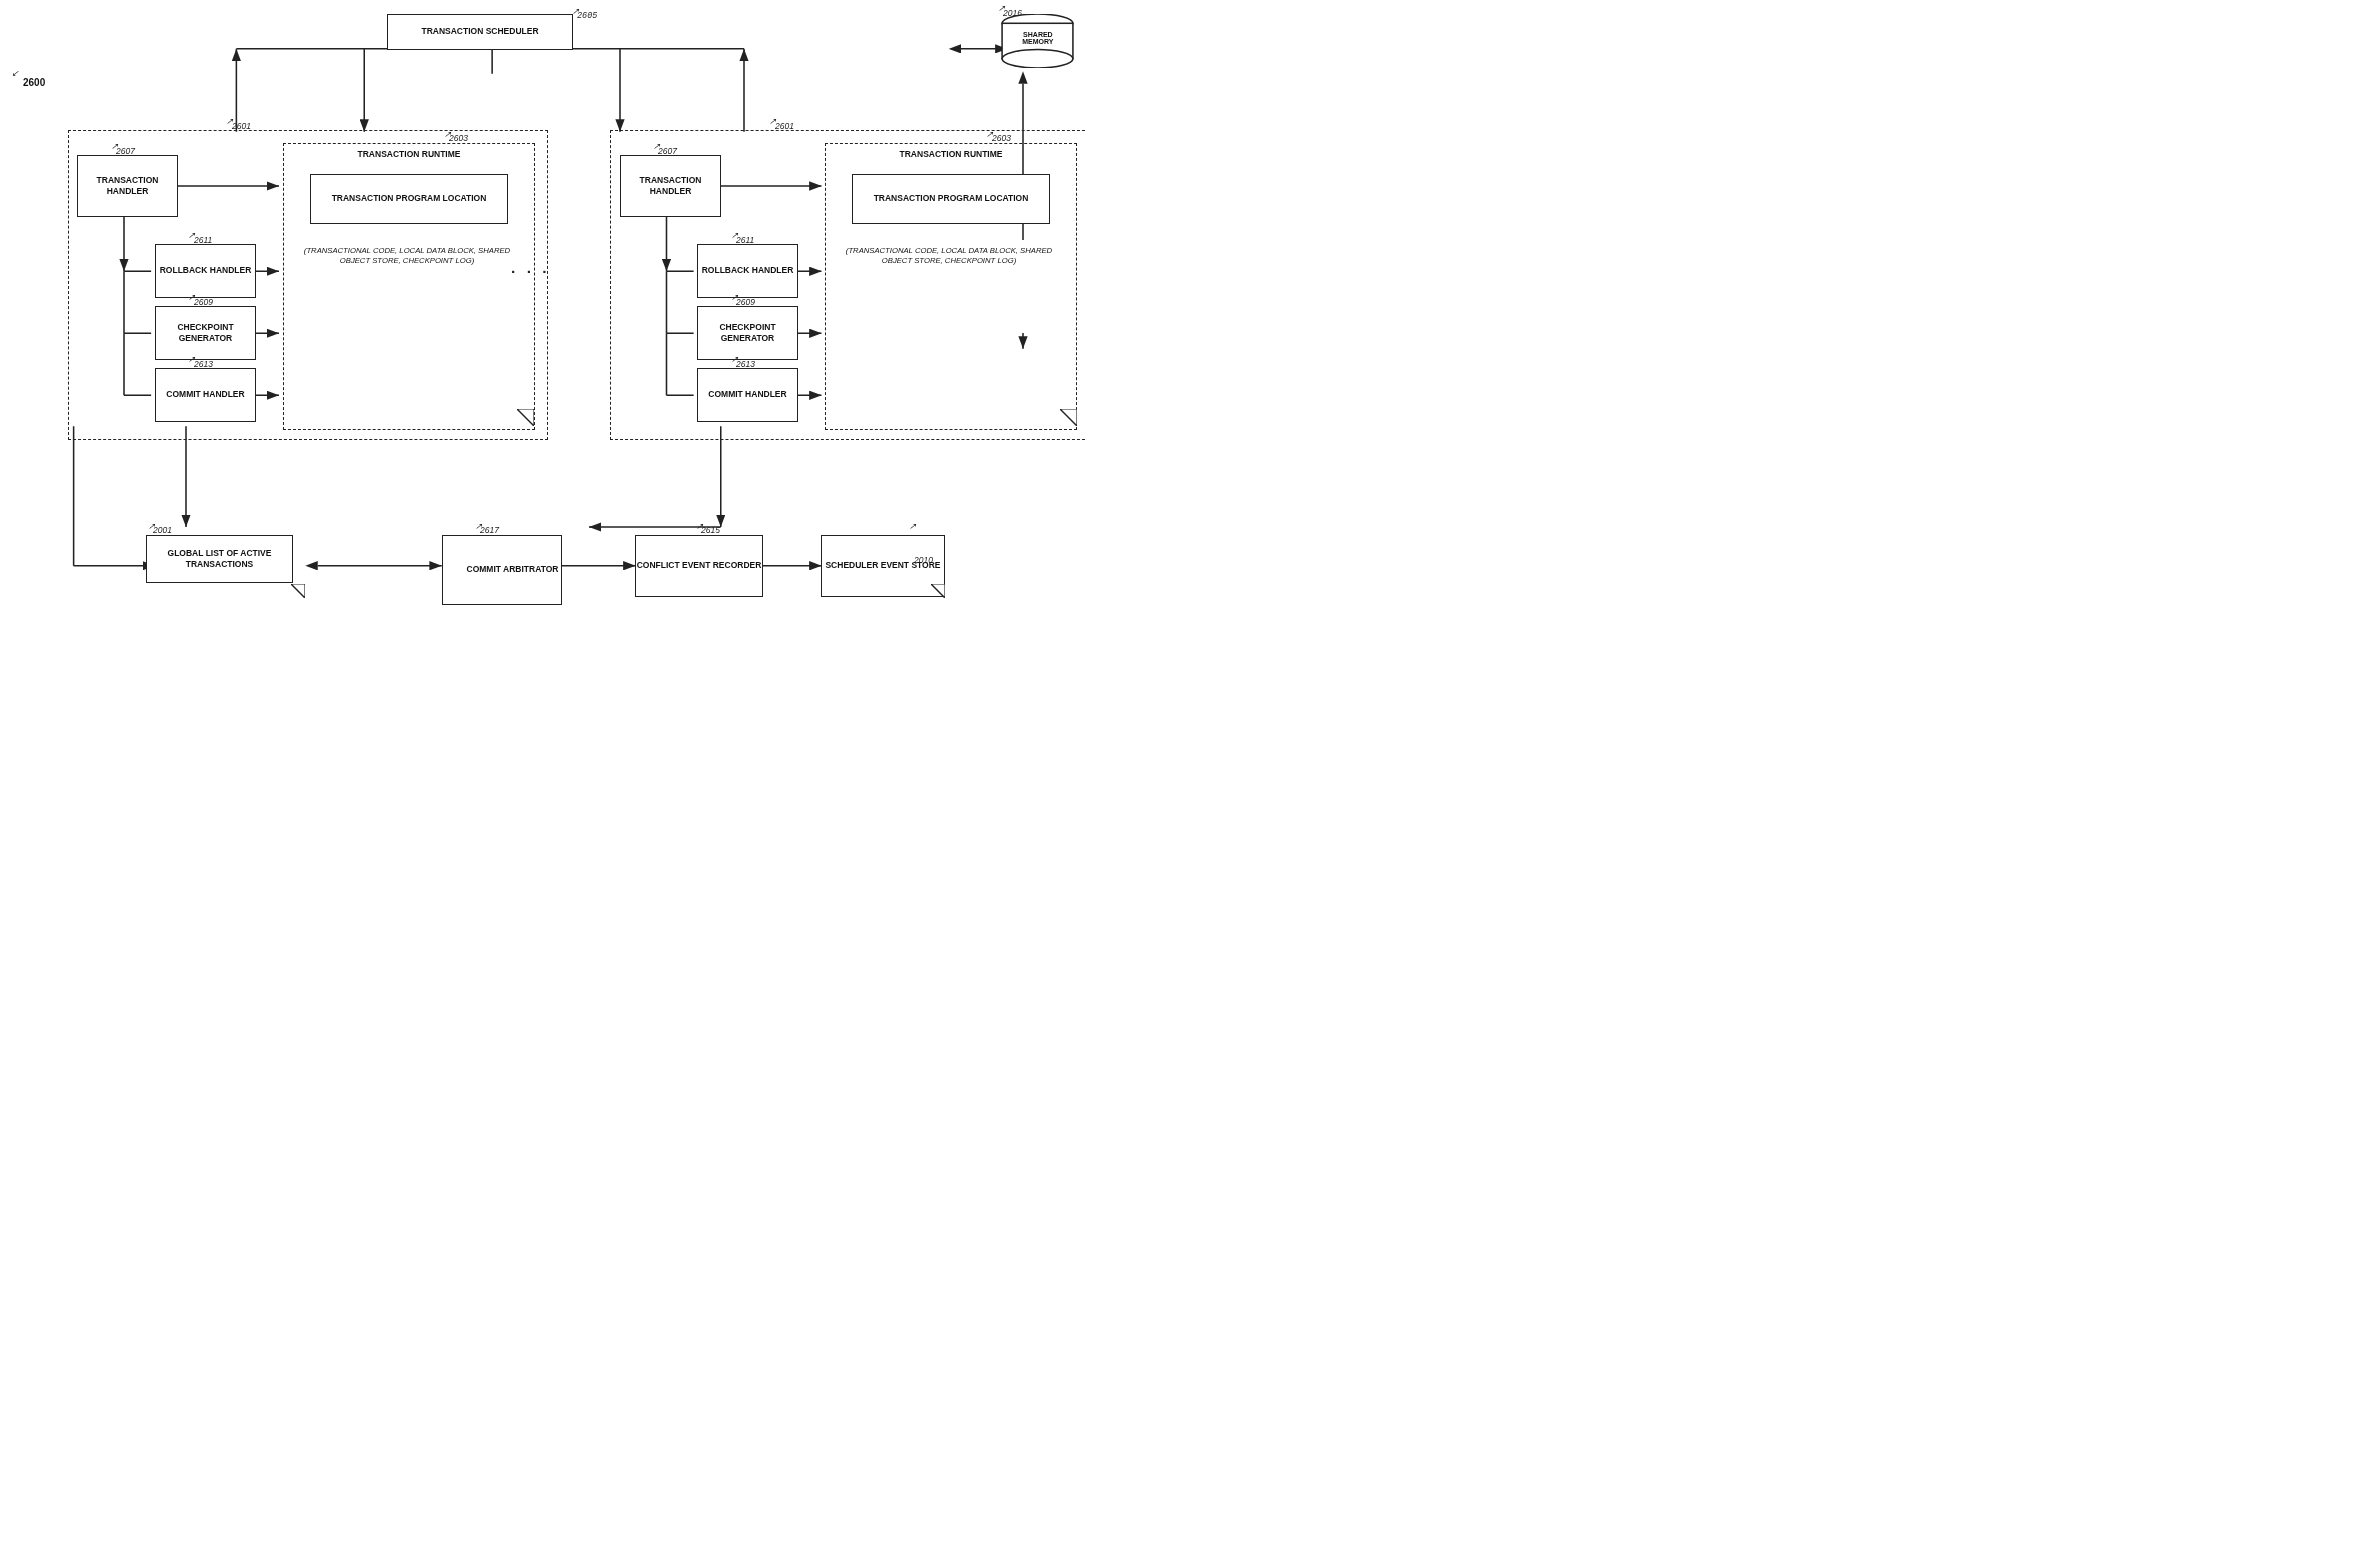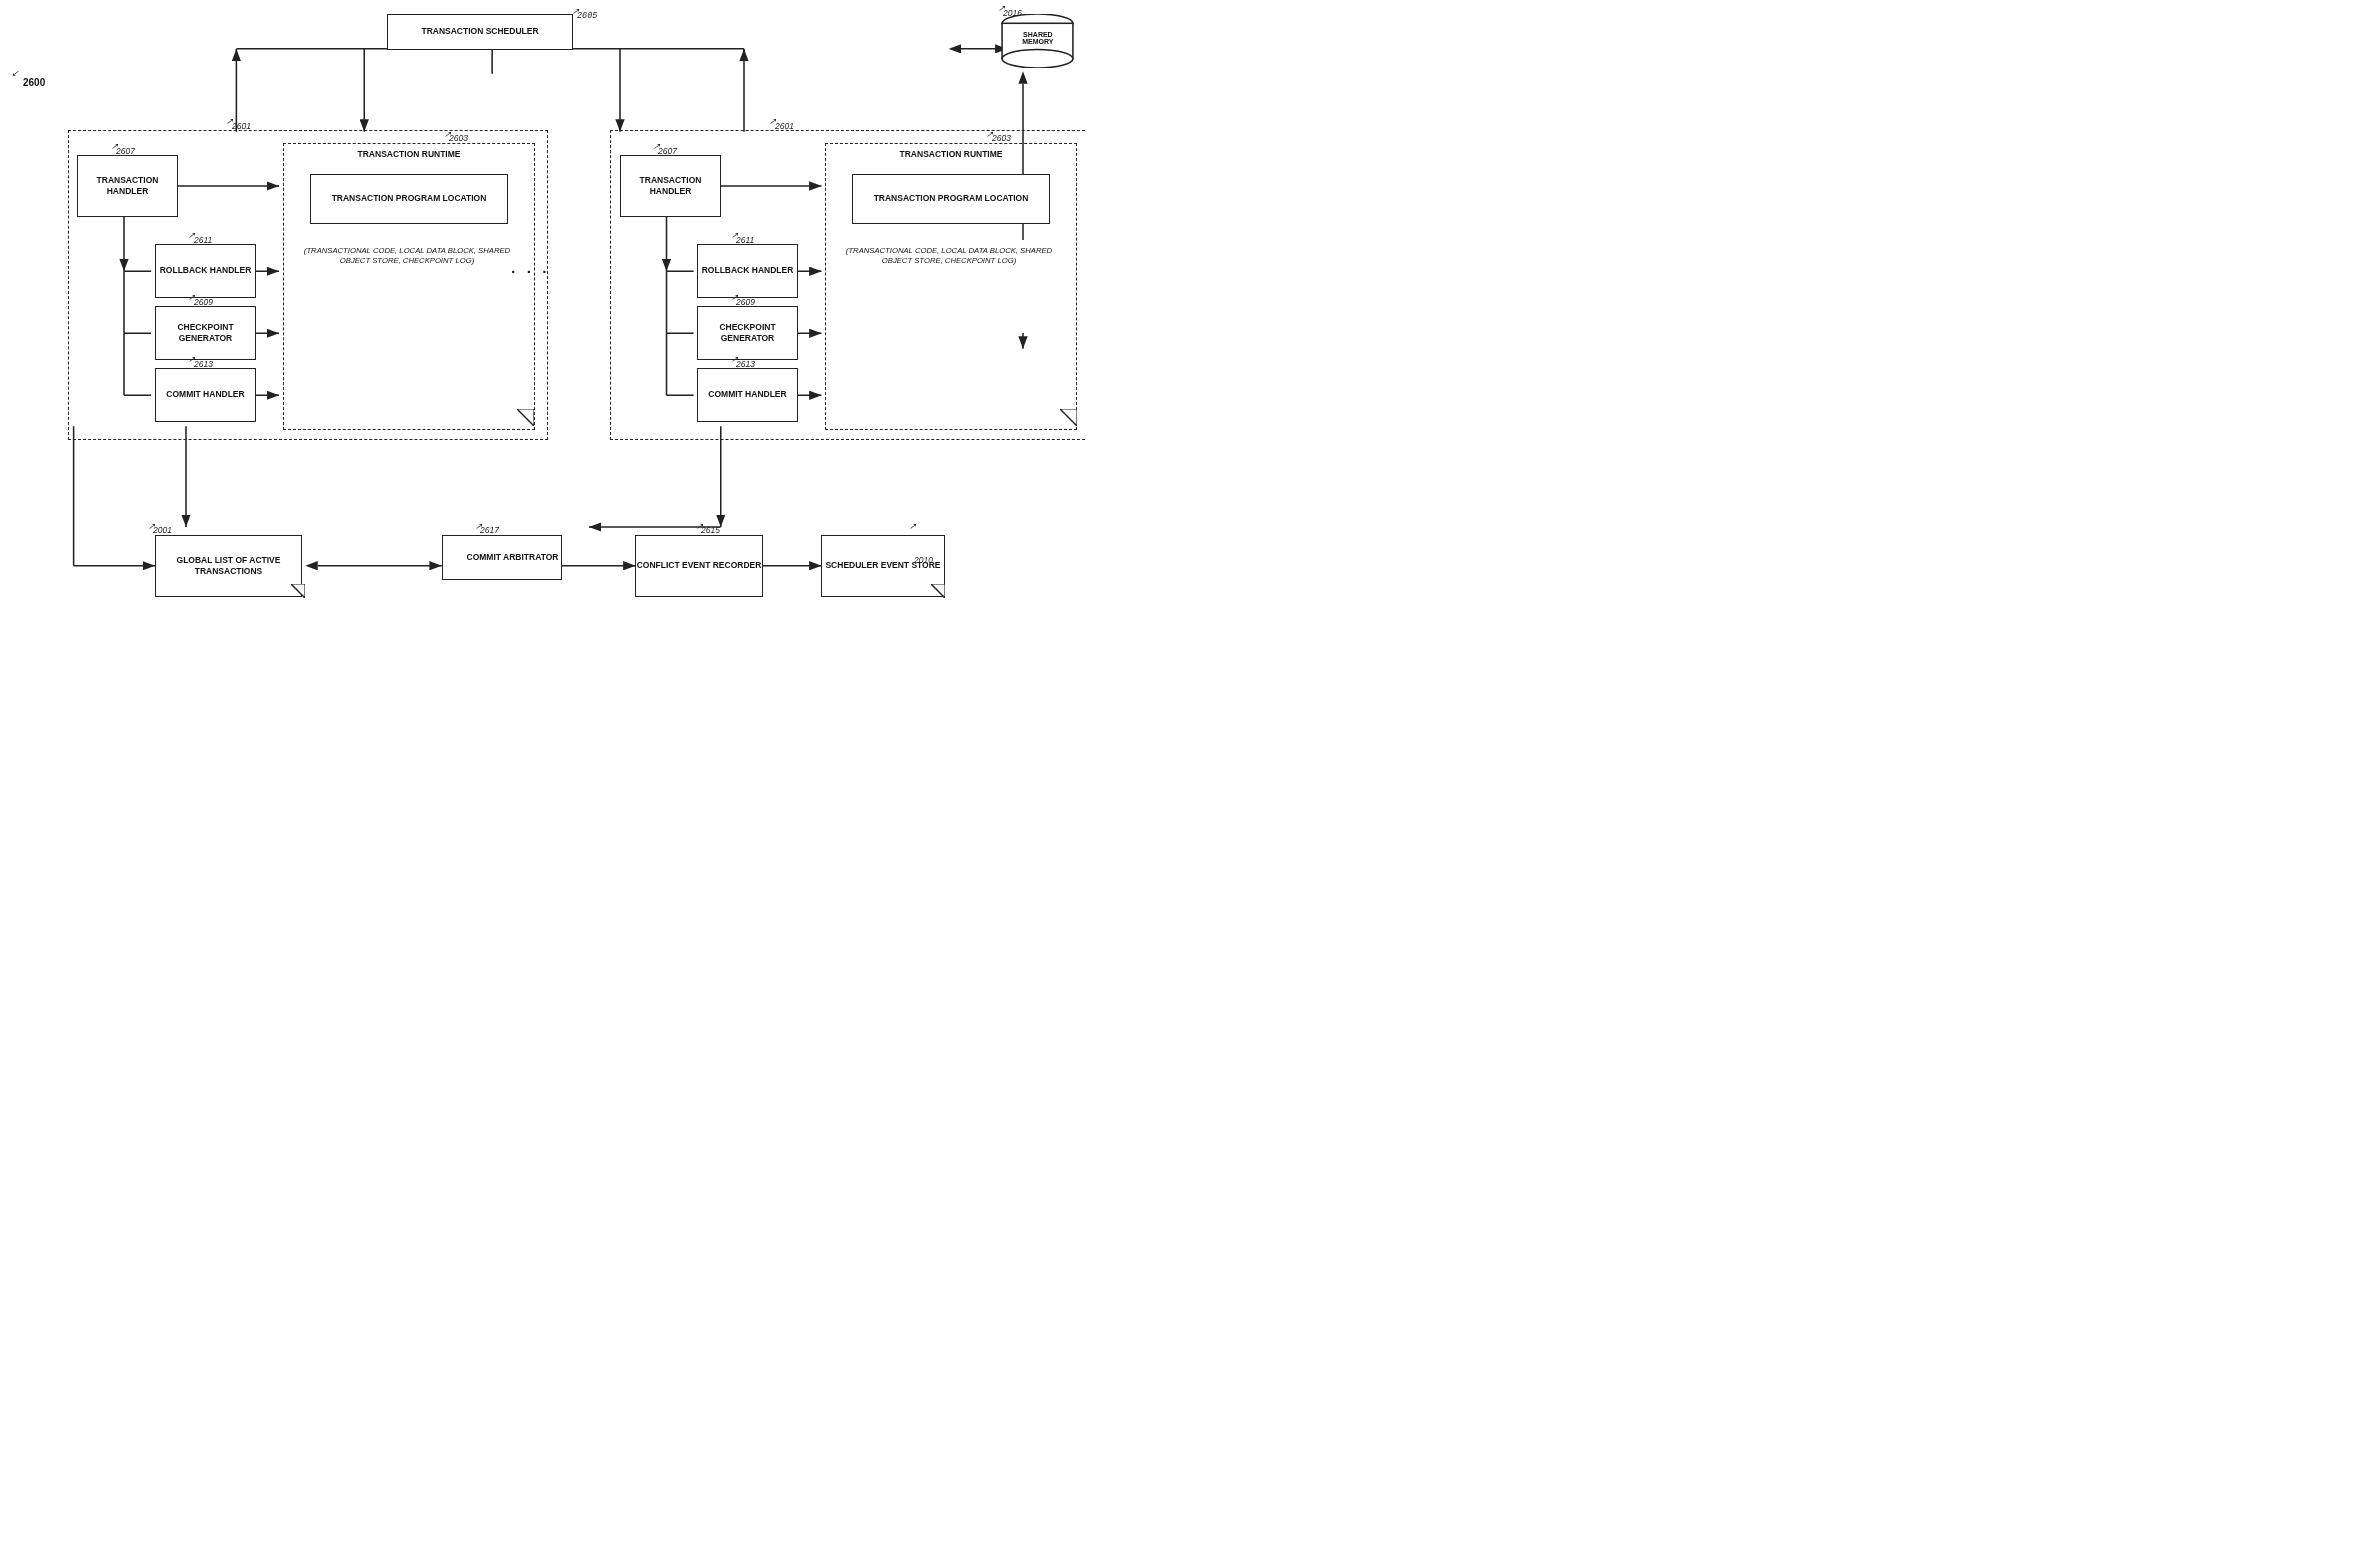--- a/index.html
+++ b/index.html
@@ -299,32 +299,32 @@
     <span>(TRANSACTIONAL CODE, LOCAL DATA BLOCK, SHARED OBJECT STORE, CHECKPOINT LOG)</span>
   </div>
 
   <svg style="position:absolute;left:1060px;top:409px;" width="17" height="17" viewBox="0 0 22 22">
     <polygon points="0,0 22,0 22,22" fill="white" stroke="#222" stroke-width="1.5"></polygon>
     <line x1="0" y1="0" x2="22" y2="22" stroke="#222" stroke-width="1.5"></line>
   </svg>
 
   <div class="dots" style="left:511px; top:263px;">· · ·</div>
 
-  <div class="box" style="left:155px; top:535px; width:147px; height:62px;">
+  <div class="box" style="left:146px; top:535px; width:147px; height:48px;">
     <span>GLOBAL LIST OF ACTIVE TRANSACTIONS</span>
   </div>
 
   <svg style="position:absolute;left:291px;top:584px;" width="14" height="14" viewBox="0 0 18 18">
     <polygon points="0,0 18,0 18,18" fill="white" stroke="#222" stroke-width="1.5"></polygon>
     <line x1="0" y1="0" x2="18" y2="18" stroke="#222" stroke-width="1.5"></line>
   </svg>
   <div class="ref-label" style="left:153px; top:525px;">2001</div>
   <div class="ref-label" style="left:148px; top:521px;">↗</div>
 
-  <div class="box" style="left:442px; top:535px; width:120px; height:45px;padding-left:21px;">
+  <div class="box" style="left:442px; top:535px; width:120px; height:70px;padding-left:21px;">
     <span>COMMIT ARBITRATOR</span>
   </div>
   <div class="ref-label" style="left:480px; top:525px;">2617</div>
   <div class="ref-label" style="left:475px; top:521px;">↗</div>
 
   <div class="box" style="left:635px; top:535px; width:128px; height:62px;">
     <span>CONFLICT EVENT RECORDER</span>
   </div>
   <div class="ref-label" style="left:701px; top:525px;">2615</div>
   <div class="ref-label" style="left:696px; top:521px;">↗</div>

